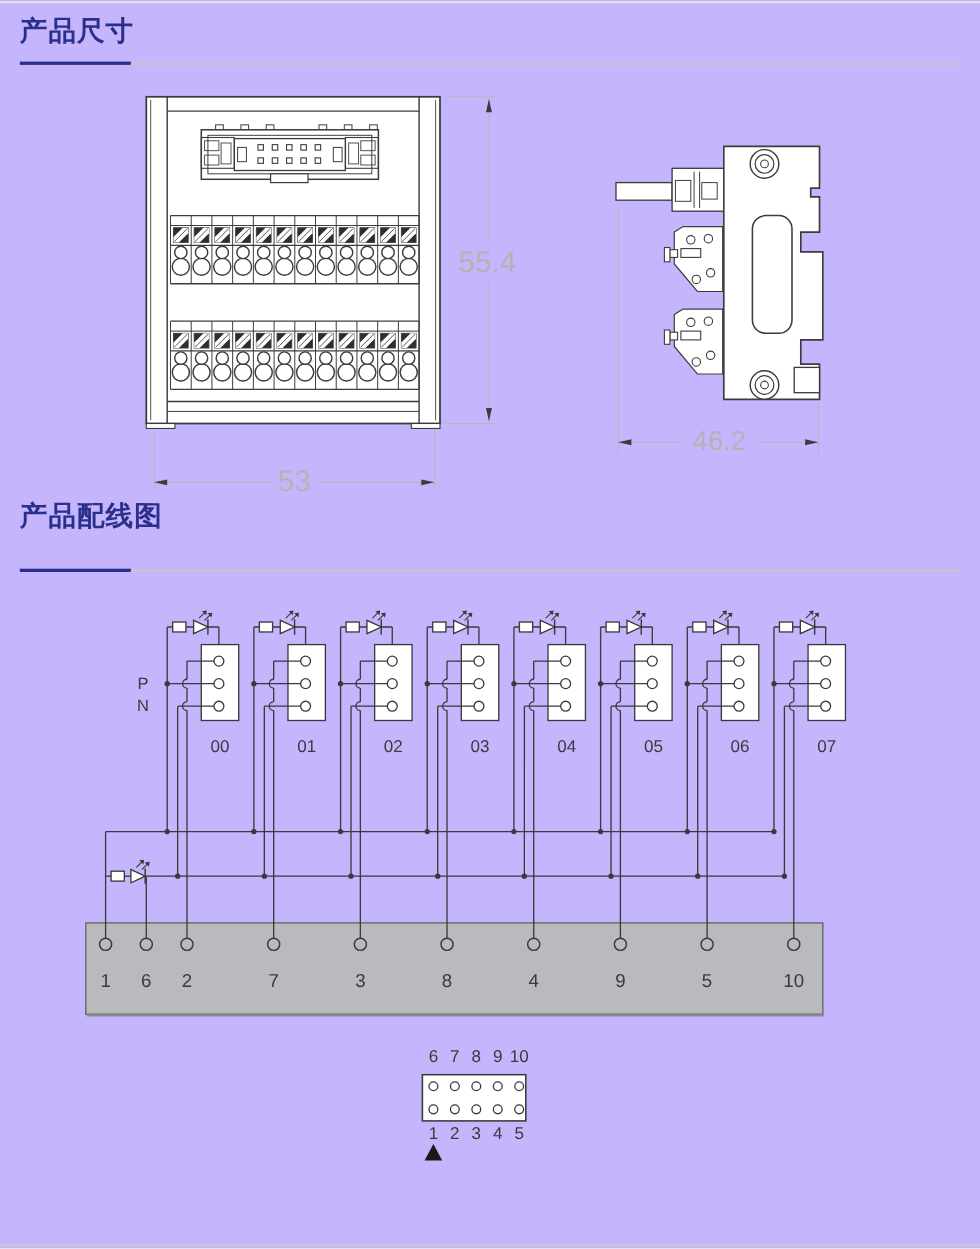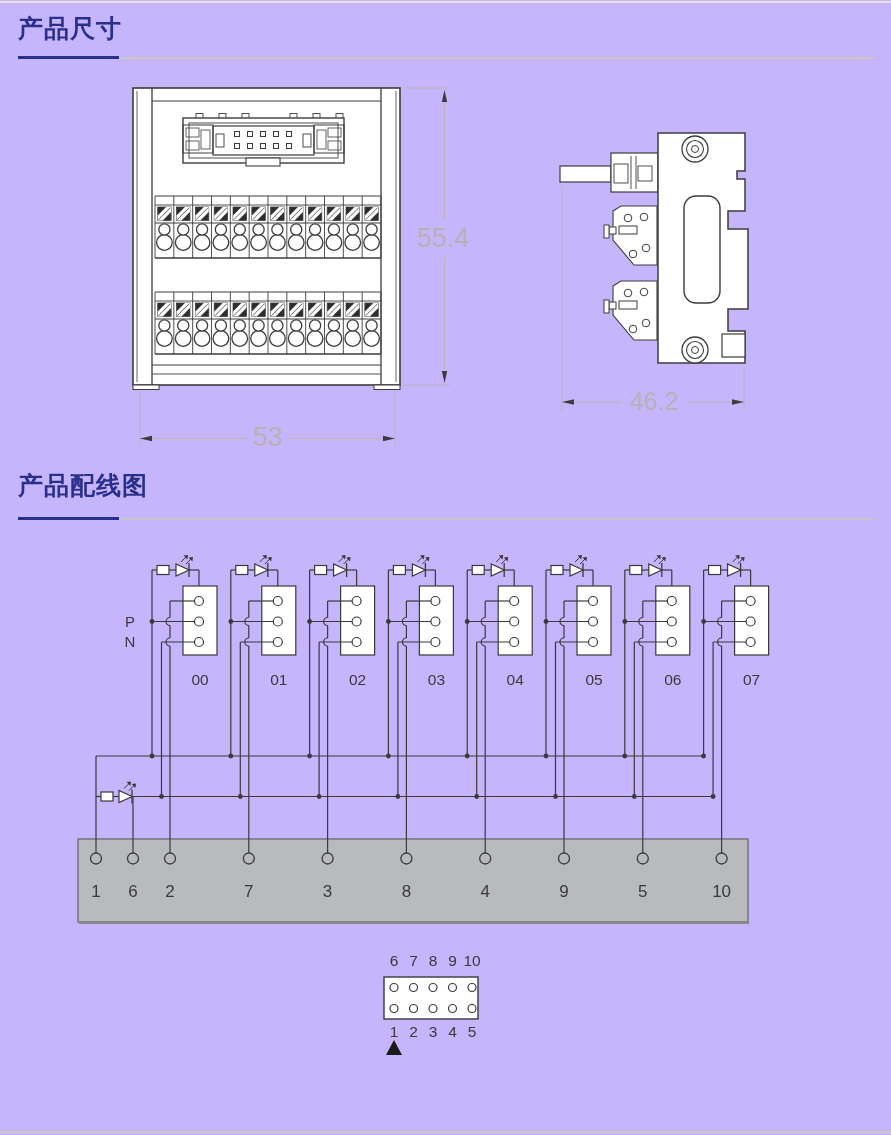--- a/index.html
+++ b/index.html
@@ -286,21 +286,21 @@
         <line x1="562" y1="186" x2="562" y2="412" stroke="#b8b8b8" stroke-width="1"></line>
         <line x1="744" y1="368" x2="744" y2="412" stroke="#b8b8b8" stroke-width="1"></line>
         <line x1="562" y1="402" x2="621" y2="402" stroke="#b8b8b8" stroke-width="1"></line>
         <line x1="688" y1="402" x2="744" y2="402" stroke="#b8b8b8" stroke-width="1"></line>
         <polygon points="562,402 574,399.3 574,404.7" fill="#3c3c3c" stroke="none" stroke-width="0"></polygon>
         <polygon points="744,402 732,404.7 732,399.3" fill="#3c3c3c" stroke="none" stroke-width="0"></polygon>
         <text x="654" y="401" text-anchor="middle" dominant-baseline="central" font-size="25" fill="#b3b3b3" font-weight="normal" font-family="&quot;Liberation Sans&quot;,&quot;DejaVu Sans&quot;,sans-serif">46.2</text>
       </g>
     </svg>
 
-  <h1 class="sec-title" style="top: 470px; color: rgb(43, 47, 140);">产品配线图</h1>
+  <h1 class="sec-title" style="top: 454px; color: rgb(43, 47, 140);">产品配线图</h1>
   <div class="hrule rule-dark-2" style="left: 18px; top: 517px; width: 101px; height: 3px; background: rgb(43, 47, 140);"></div>
   <div class="hrule rule-gray-2" style="left: 119px; top: 517.5px; width: 754px; height: 2px; background: rgb(198, 198, 198);"></div>
 
   <svg id="wire-svg" style="top:530px;" width="891" height="545" viewBox="0 530 891 545">
       <g>
         <rect x="78" y="839" width="670" height="83" stroke="#6f6f74" stroke-width="1.4" fill="#b9babe"></rect>
         <line x1="79" y1="923" x2="749" y2="923" stroke="#8a8a8e" stroke-width="2"></line>
         <circle cx="96" cy="858.5" r="5.5" stroke="#3a3a3a" stroke-width="1.3" fill="none"></circle>
         <text x="96" y="891.5" text-anchor="middle" dominant-baseline="central" font-size="17" fill="#3a3a3a" font-weight="normal" font-family="&quot;Liberation Sans&quot;,&quot;DejaVu Sans&quot;,sans-serif">1</text>
         <circle cx="133" cy="858.5" r="5.5" stroke="#3a3a3a" stroke-width="1.3" fill="none"></circle>

